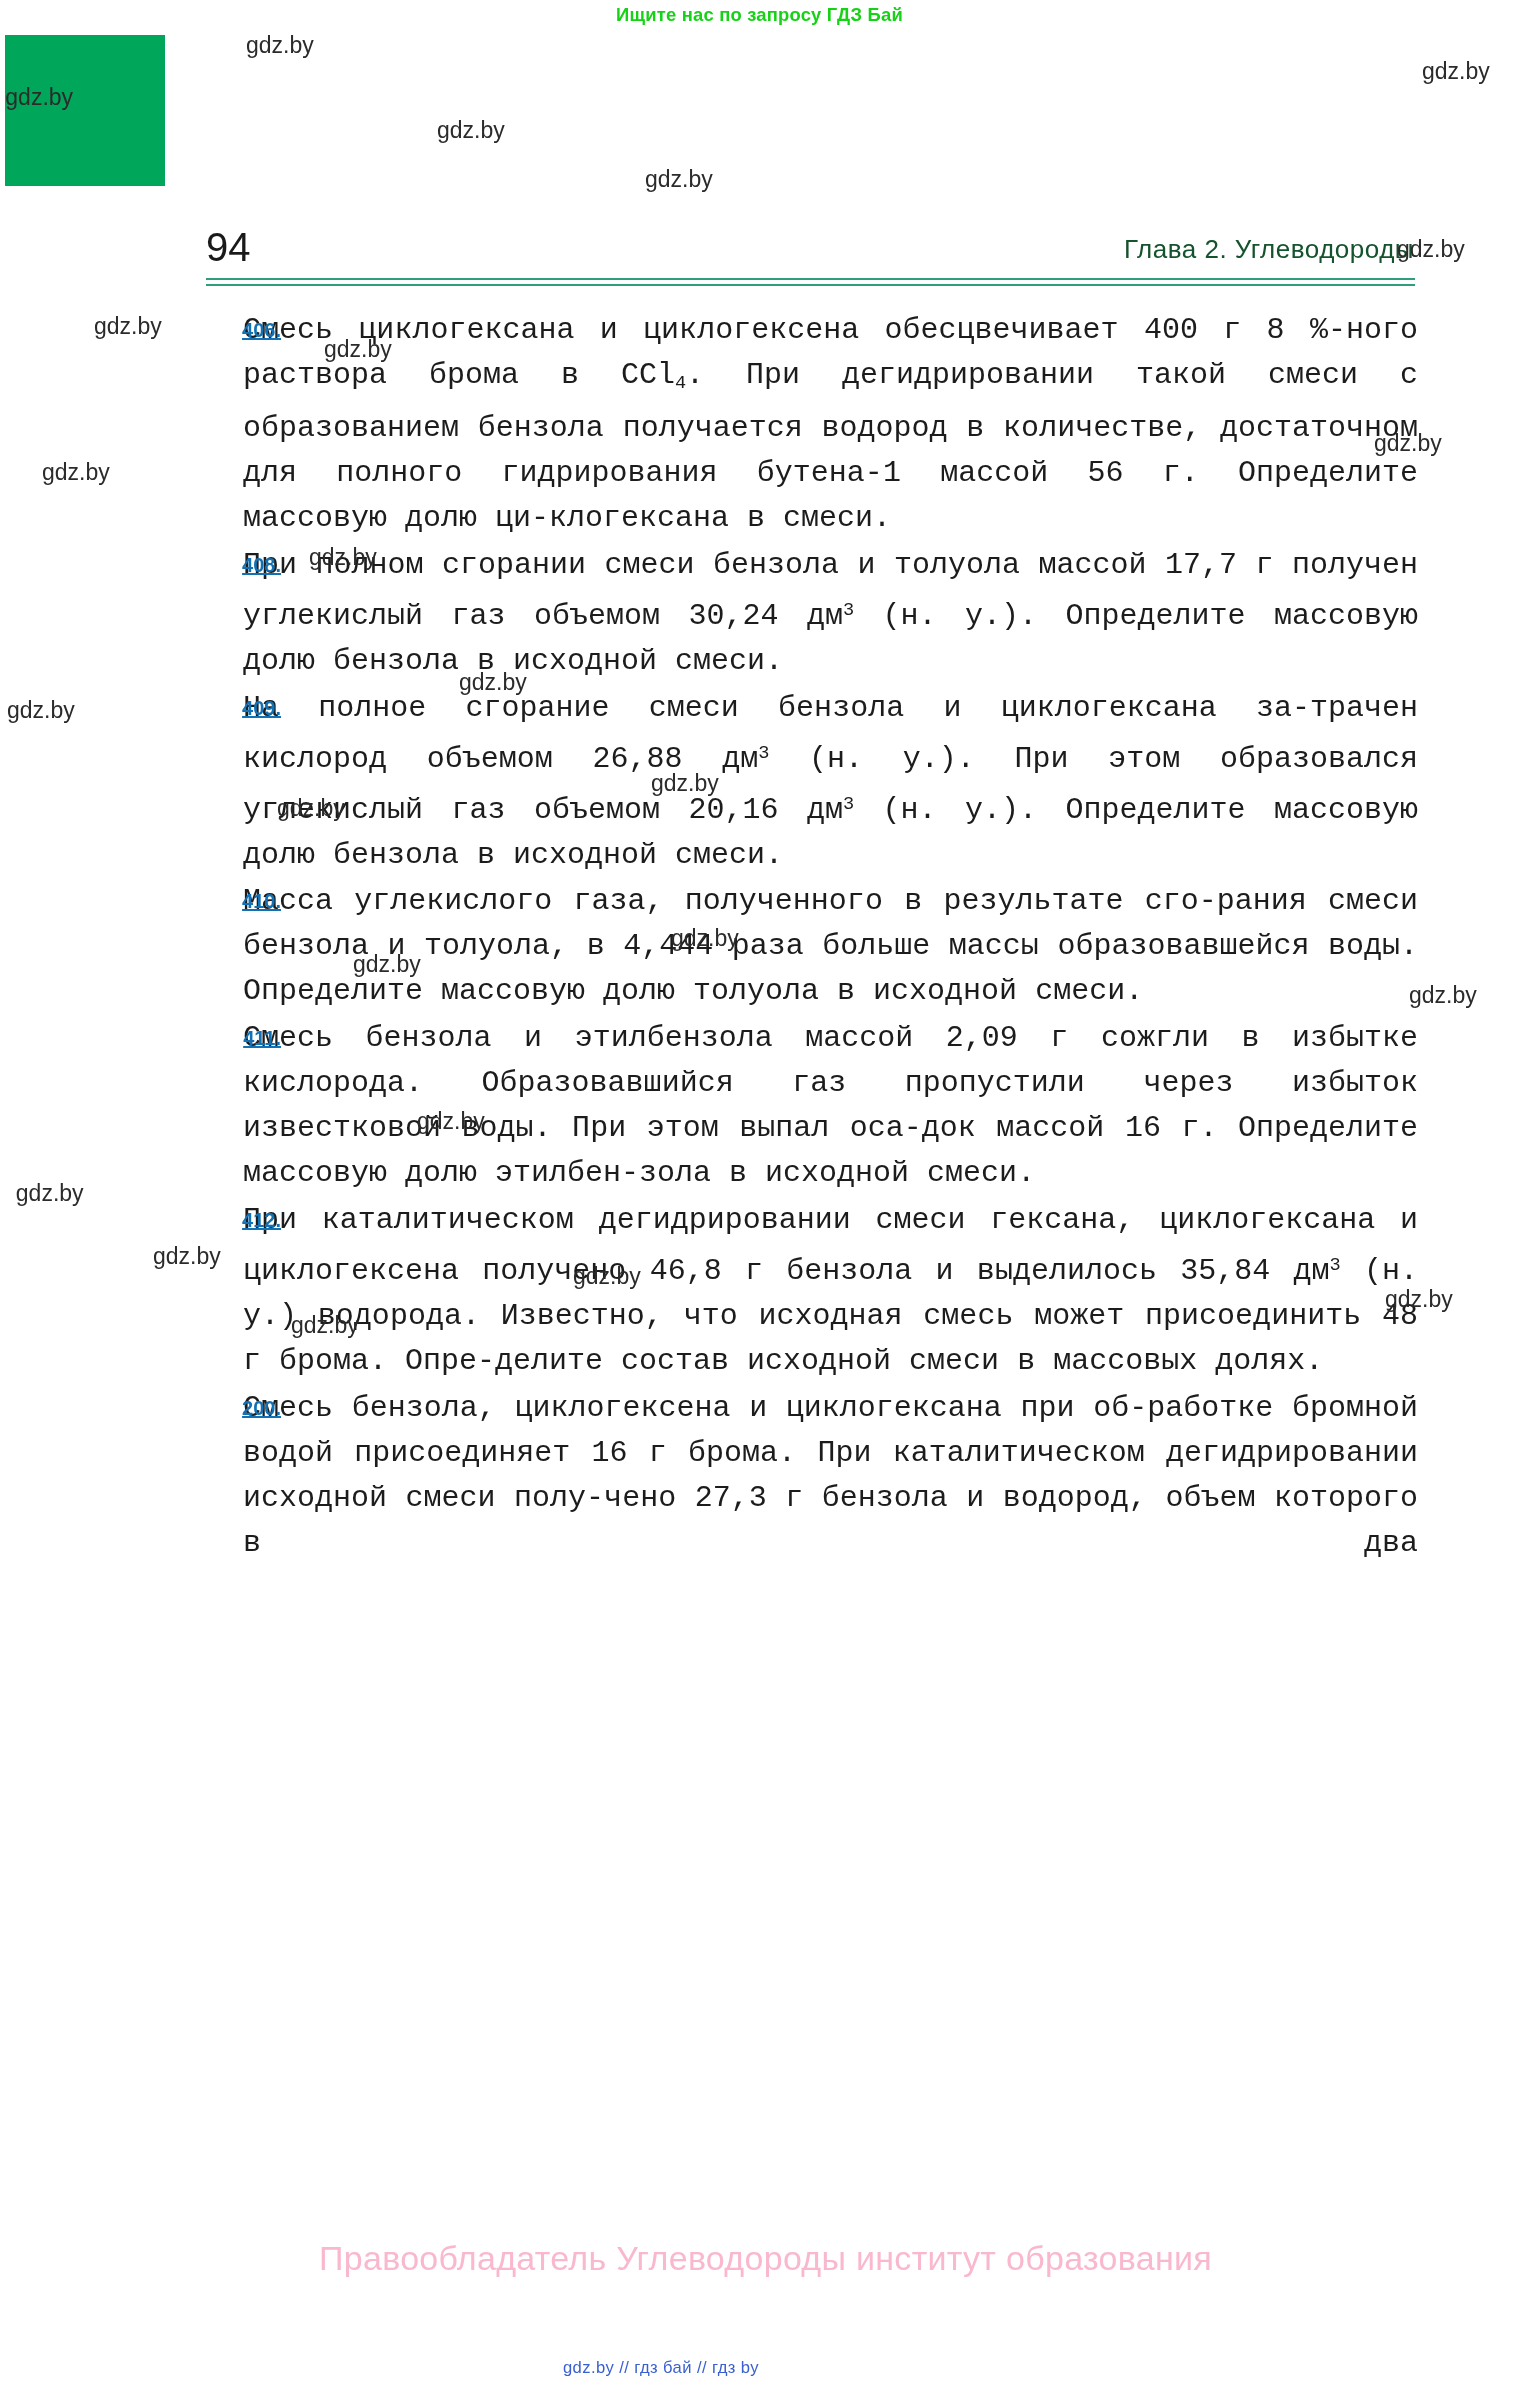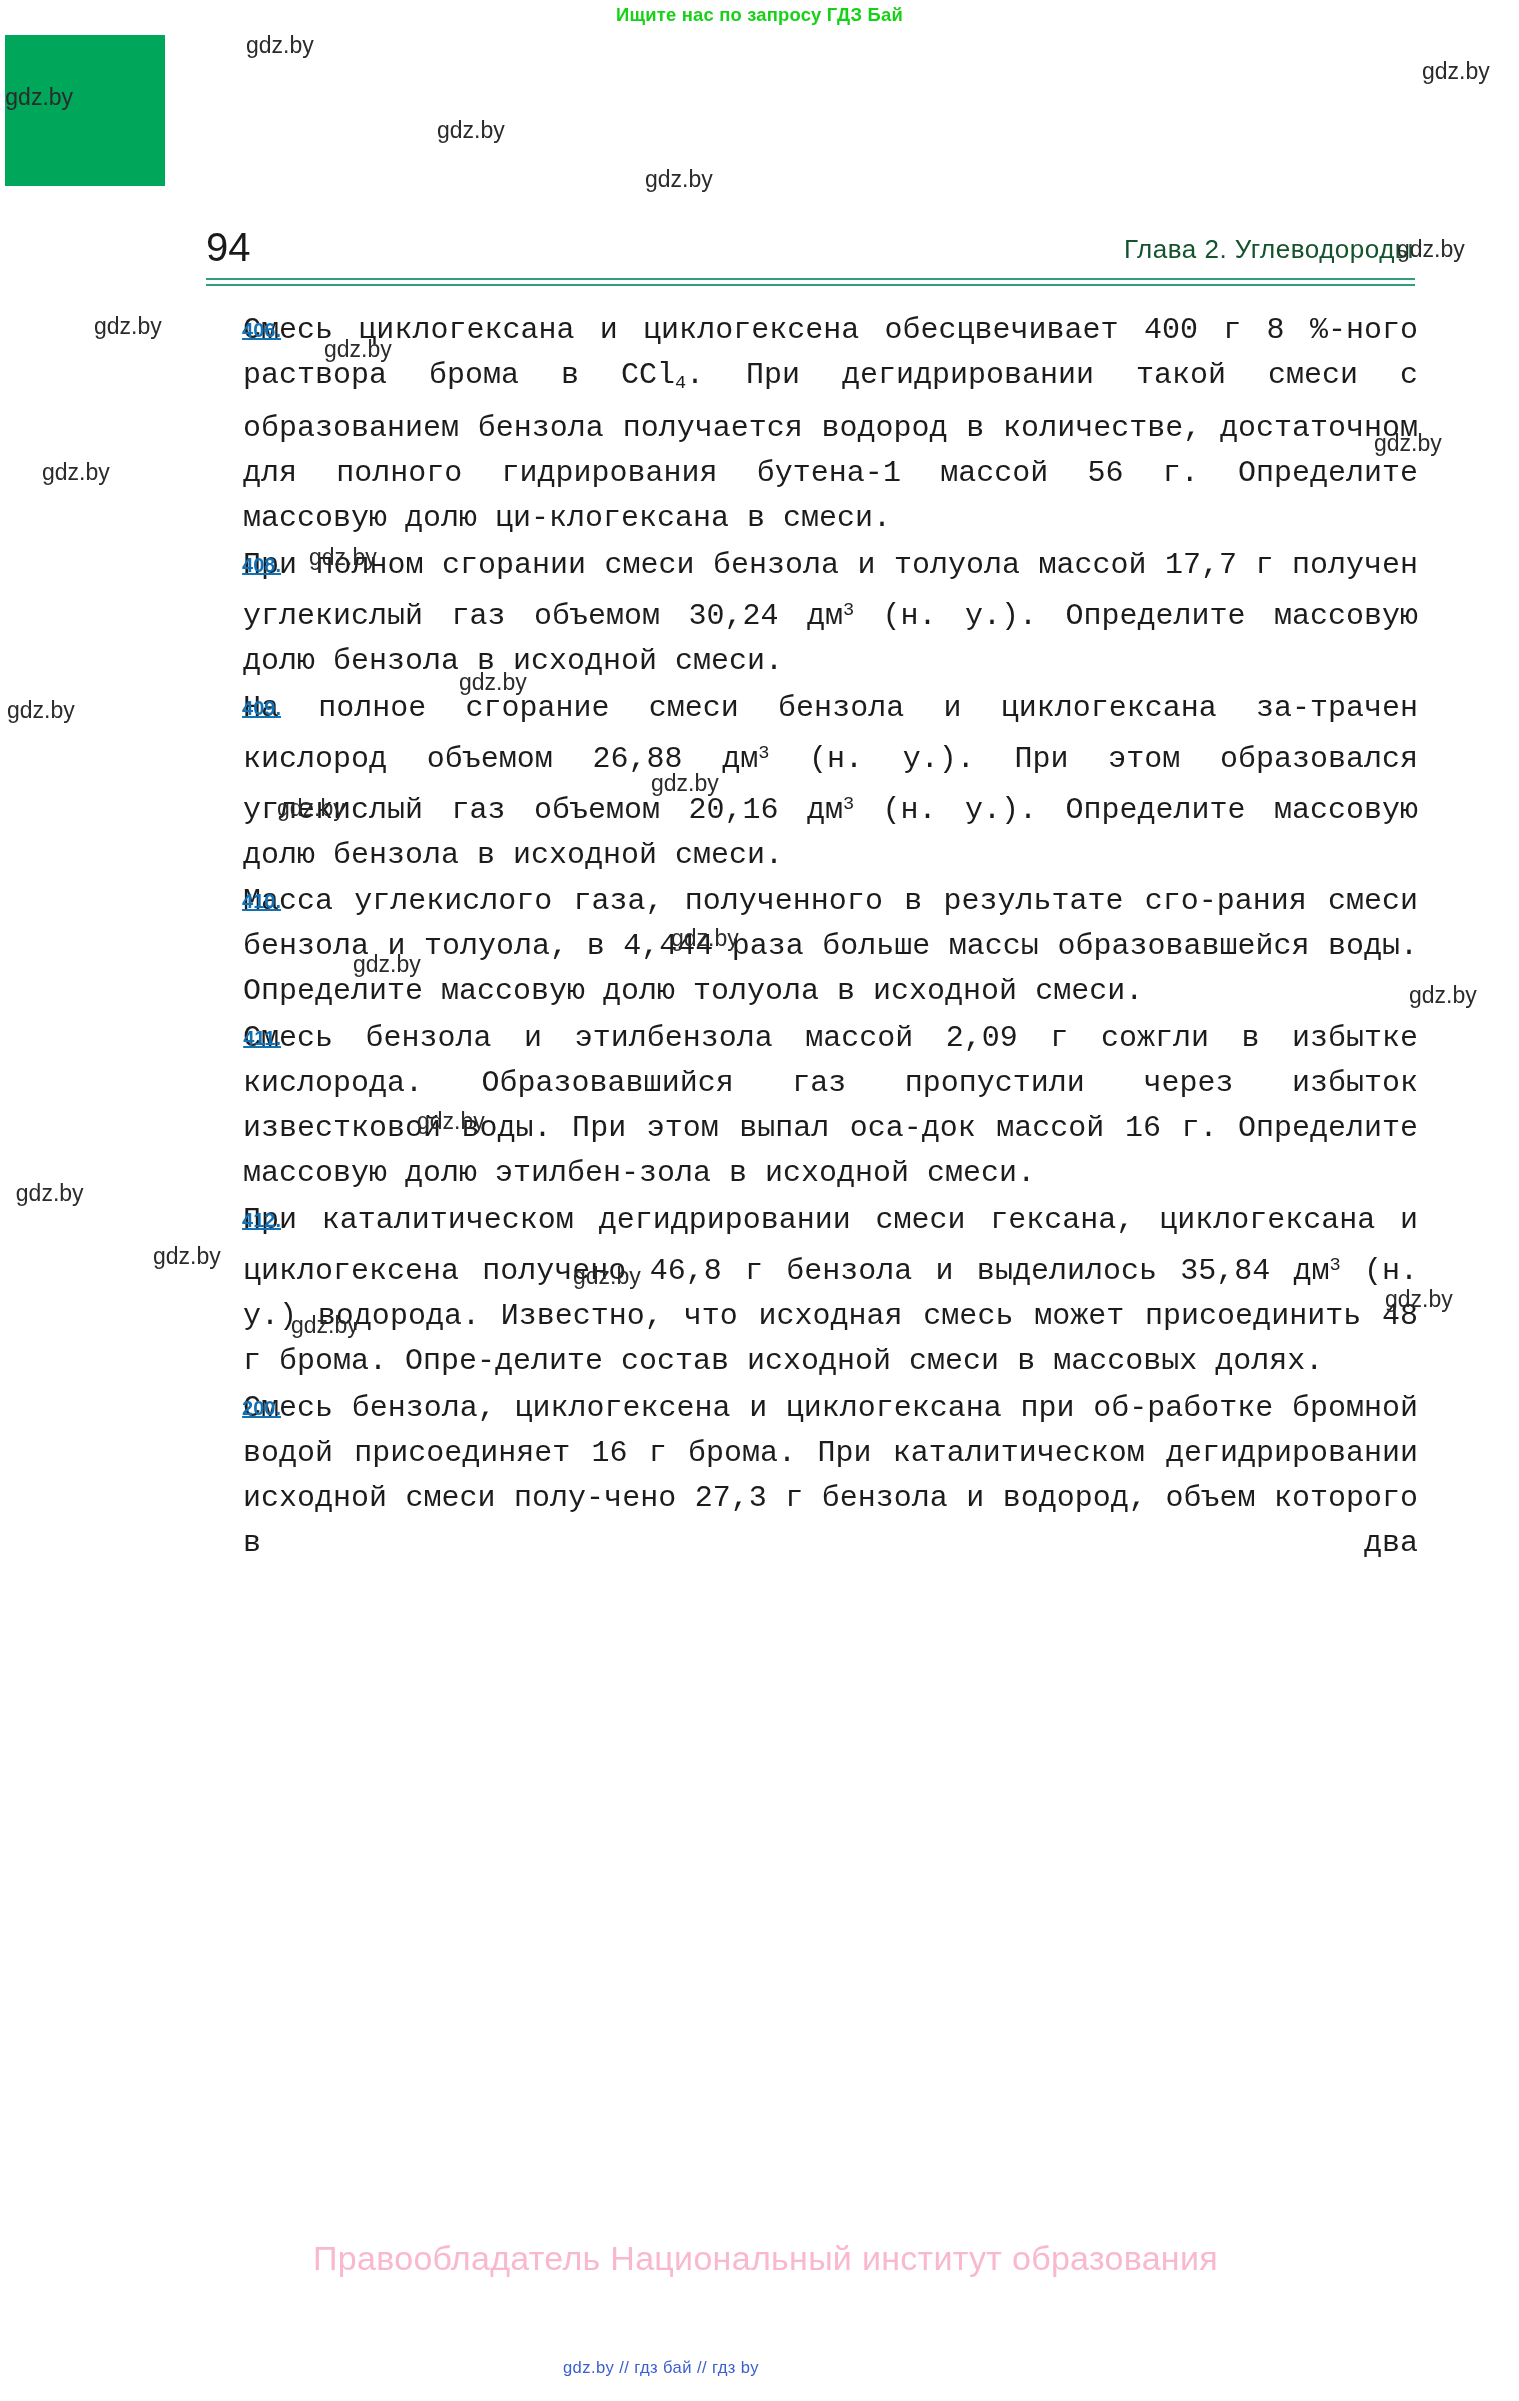--- a/index.html
+++ b/index.html
@@ -198,21 +198,21 @@
       <div class="exercise">
         <div class="ex-num">412.</div>
         <div class="ex-body">При каталитическом дегидрировании смеси гексана, циклогексана и циклогексена получено 46,8 г бензола и выделилось 35,84 дм<sup>3</sup> (н. у.) водорода. Известно, что исходная смесь может присоединить 48 г брома. Опре‑делите состав исходной смеси в массовых долях.</div>
       </div>
       <div class="exercise">
         <div class="ex-num">200.</div>
         <div class="ex-body last-justify">Смесь бензола, циклогексена и циклогексана при об‑работке бромной водой присоединяет 16 г брома. При каталитическом дегидрировании исходной смеси полу‑чено 27,3 г бензола и водород, объем которого в два</div>
       </div>
     </div>
 
-  <div class="copyright">Правообладатель Национальный институт образования</div>
+  <div class="copyright">Правообладатель Углеводороды институт образования</div>
   <div class="site-footer">gdz.by  //  гдз бай  //  гдз by</div>
 
 <div class="wm" style="left: 246px; top: 31.5px; font-size: 23px;">gdz.by</div>
     <div class="wm" style="left: 1422px; top: 58px; font-size: 23px;">gdz.by</div>
     <div class="wm" style="left: 5.3px; top: 84px; font-size: 23px;">gdz.by</div>
     <div class="wm" style="left: 437px; top: 117px; font-size: 23px;">gdz.by</div>
     <div class="wm" style="left: 645px; top: 166px; font-size: 23px;">gdz.by</div>
     <div class="wm" style="left: 1397px; top: 236px; font-size: 23px;">gdz.by</div>
     <div class="wm" style="left: 94px; top: 313px; font-size: 23px;">gdz.by</div>
     <div class="wm" style="left: 324px; top: 336px; font-size: 23px;">gdz.by</div>

